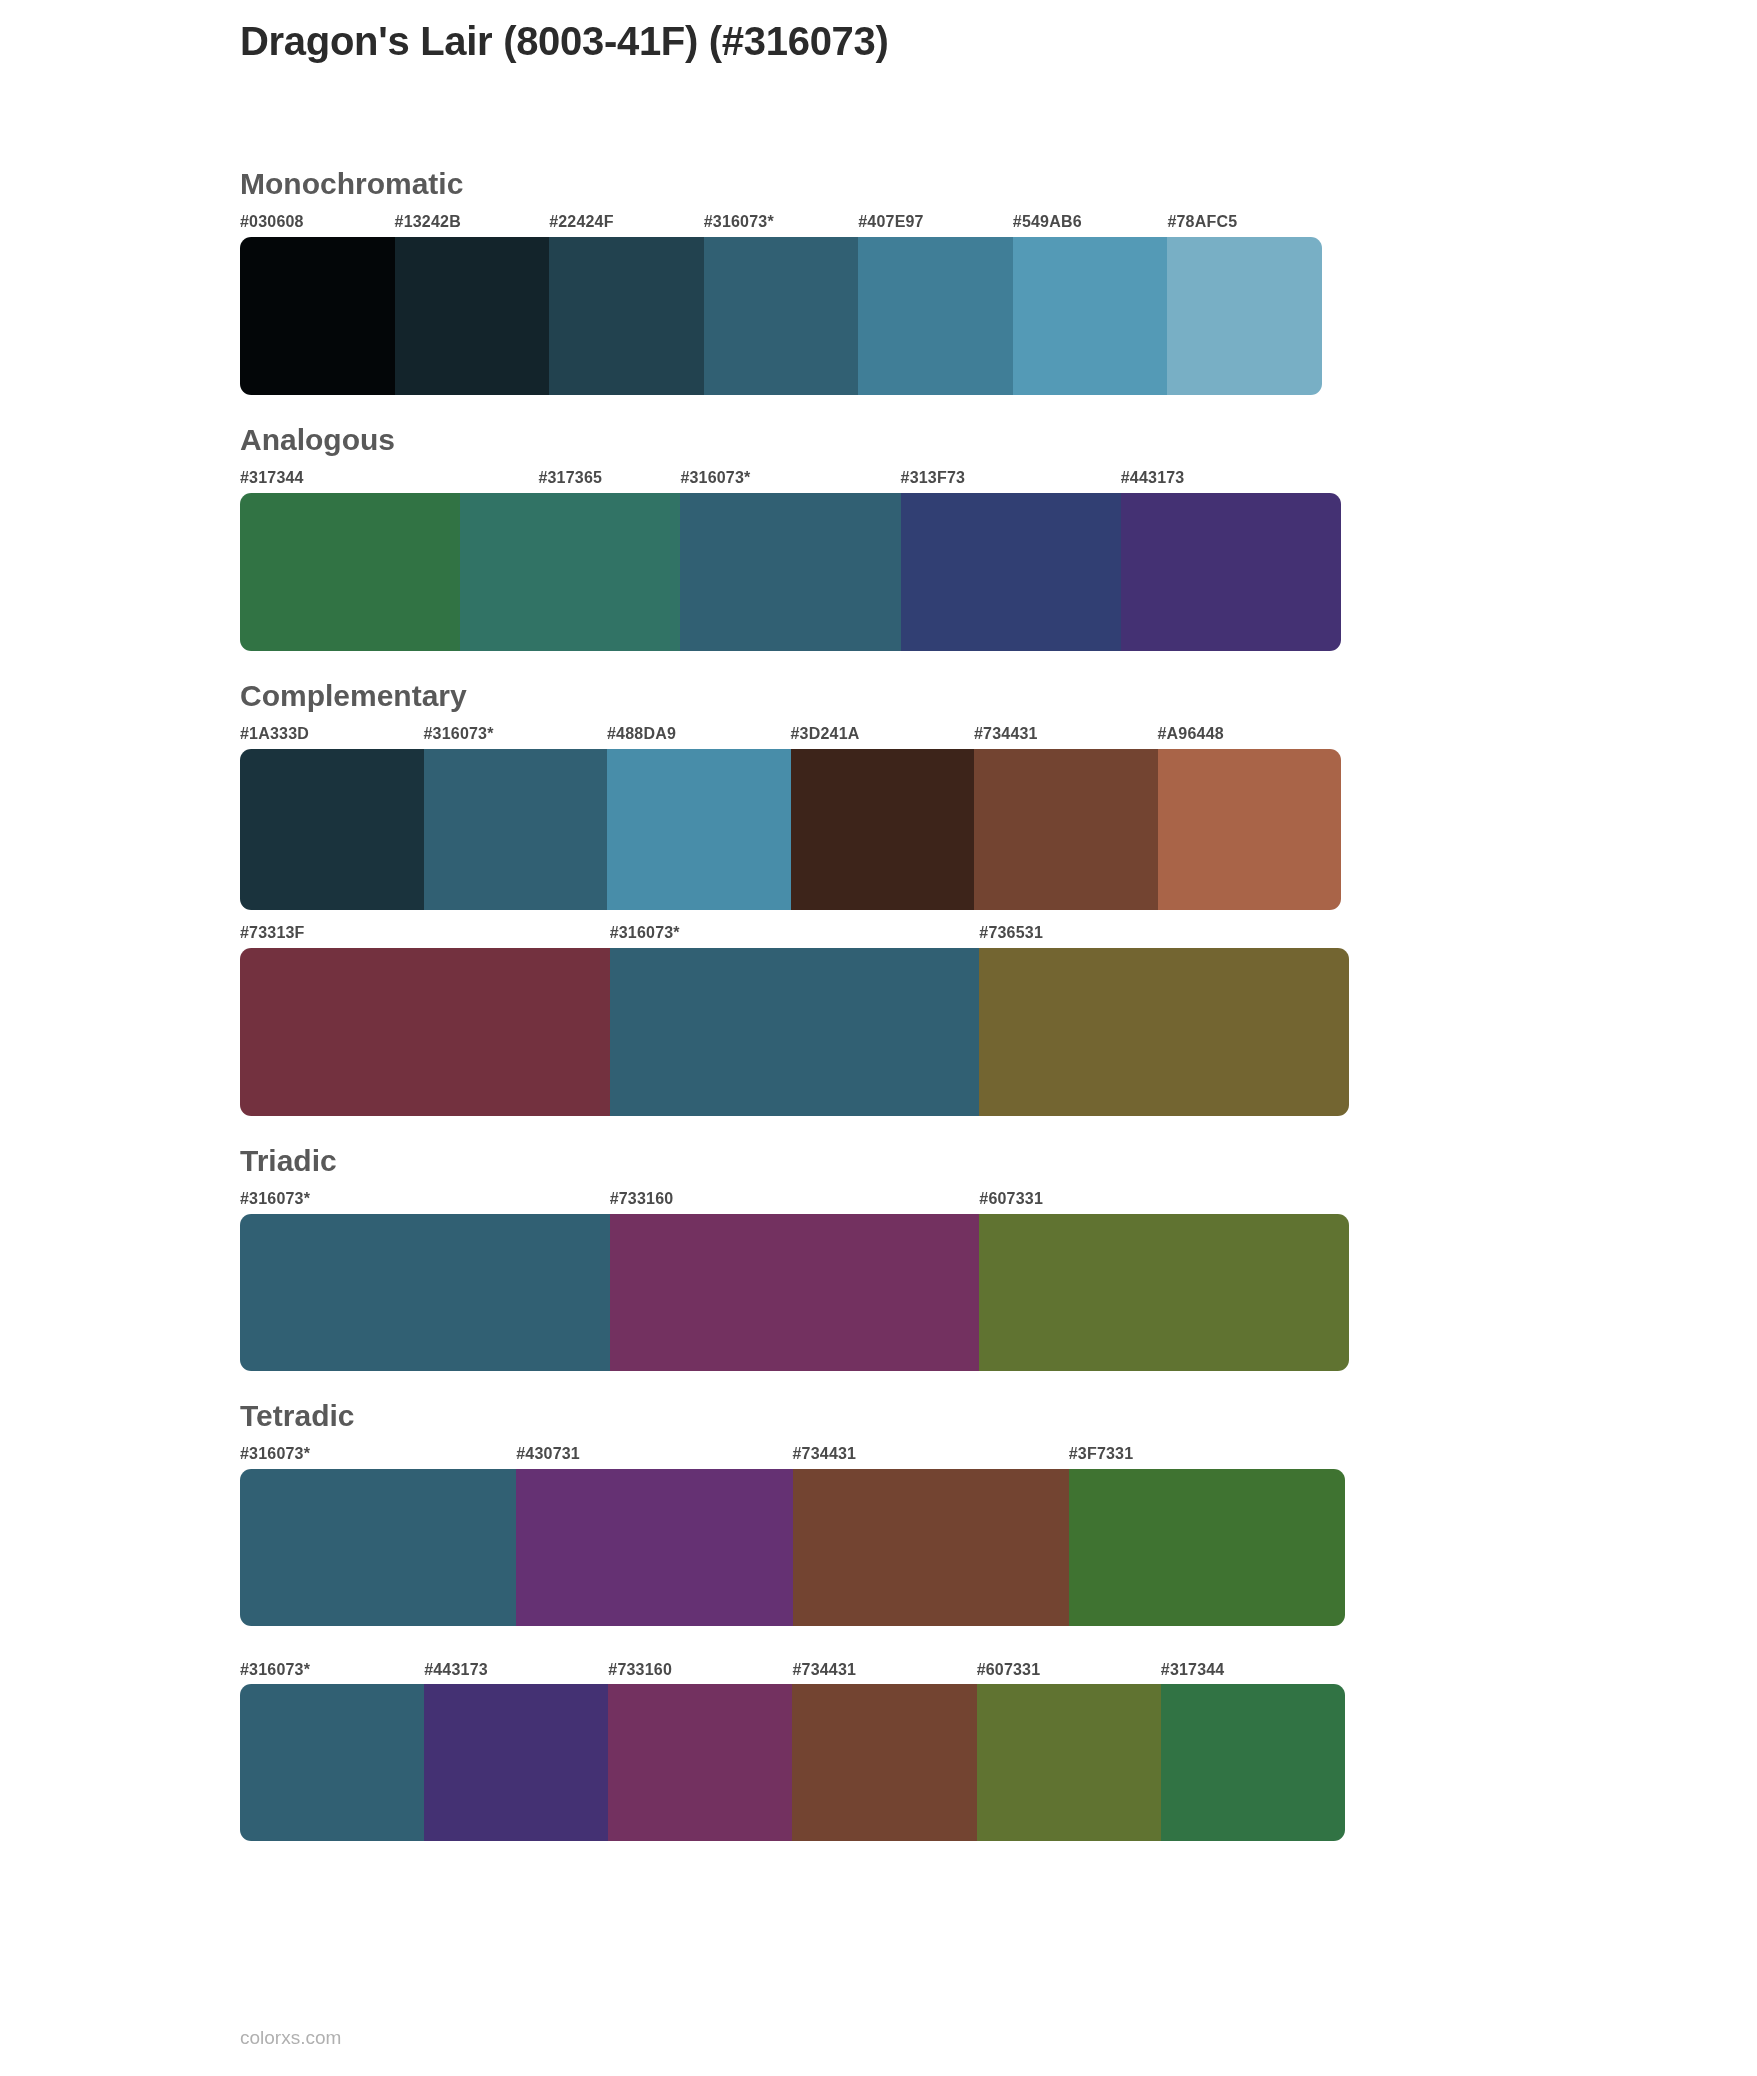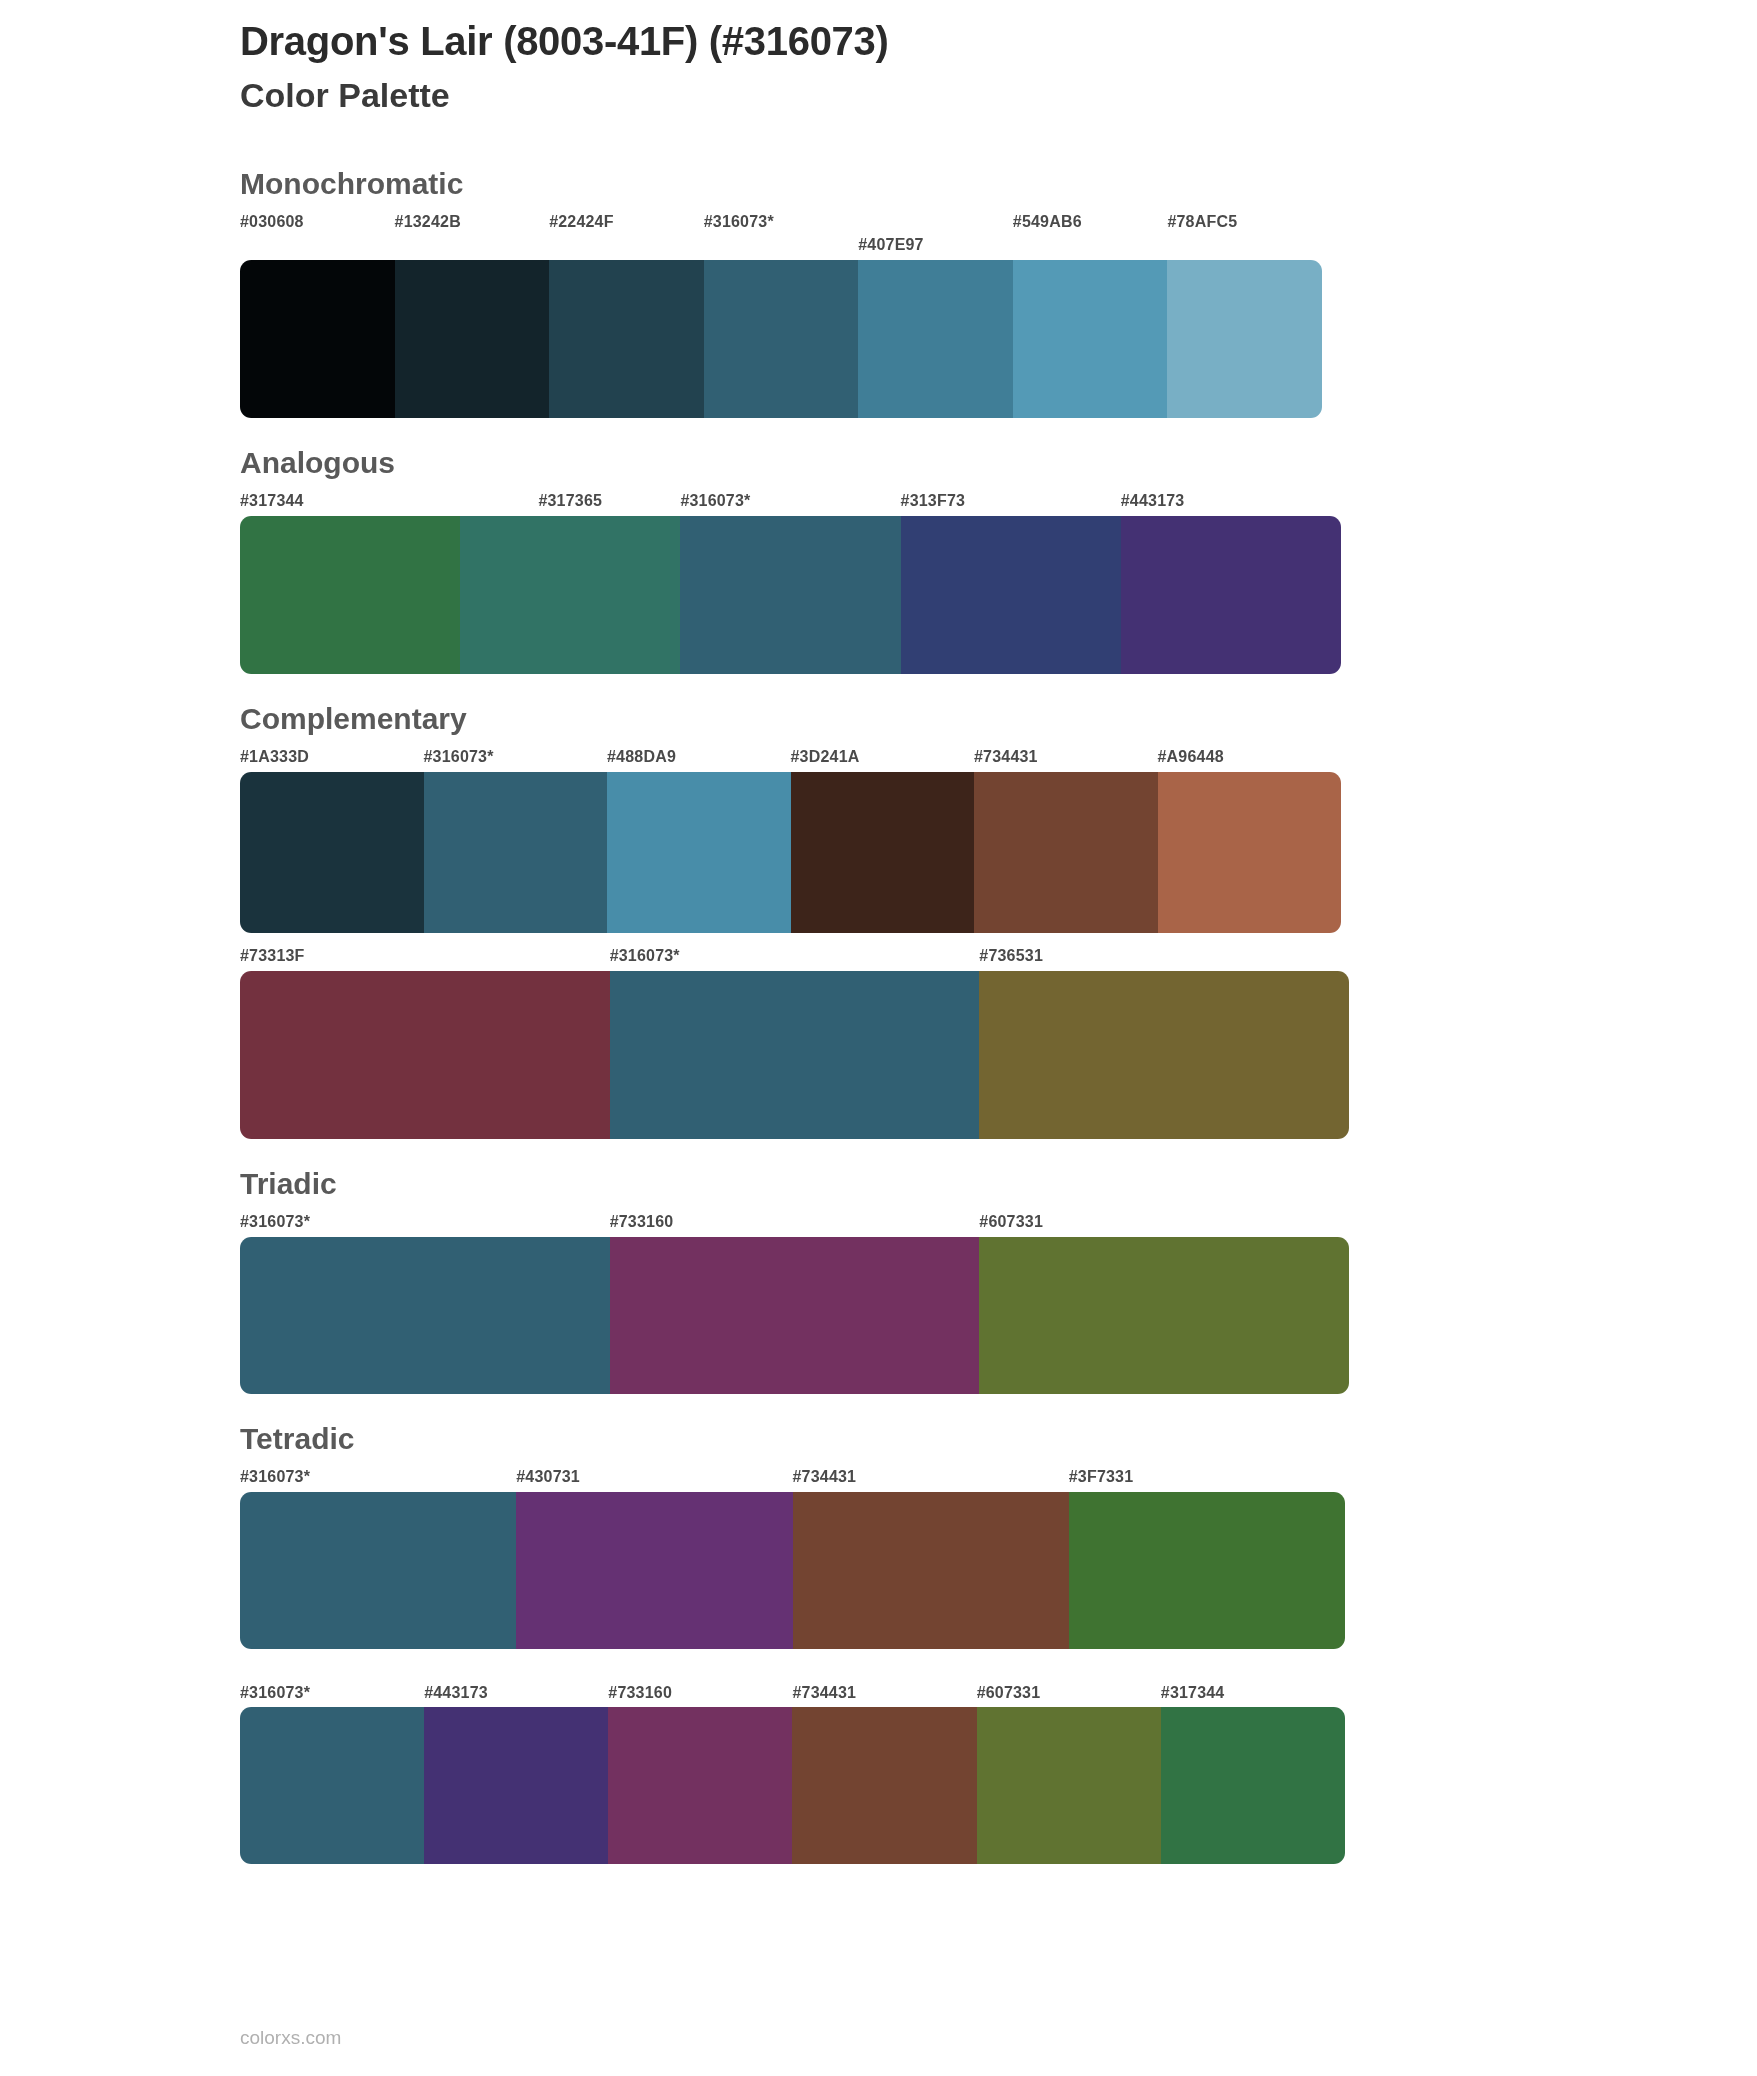--- a/index.html
+++ b/index.html
@@ -83,32 +83,31 @@
     font-weight: normal;
   }
 </style>
 </head>
 <body>
 
 <div class="page">
 
   <div class="header">
     <div class="title">Dragon's Lair (8003-41F) (#316073)</div>
-    <div class="subtitle">Color Palette</div>
   </div>
 
   <div class="sections" id="sections-container">
       <div class="section" style="margin-bottom: 30px;">
         <div class="section-heading">Monochromatic</div>
         <div class="labels-row" style="width: 1082px;">
           <div class="swatch-label" style="flex: 0 0 14.2857%;">#030608</div>
           <div class="swatch-label" style="flex: 0 0 14.2857%;">#13242B</div>
           <div class="swatch-label" style="flex: 0 0 14.2857%;">#22424F</div>
           <div class="swatch-label" style="flex: 0 0 14.2857%;">#316073*</div>
-          <div class="swatch-label" style="flex: 0 0 14.2857%; margin-top: 23px;">#407E97</div>
+          <div class="swatch-label" style="flex: 0 0 14.2857%;">#407E97</div>
           <div class="swatch-label" style="flex: 0 0 14.2857%;">#549AB6</div>
           <div class="swatch-label" style="flex: 0 0 14.2857%;">#78AFC5</div>
         </div>
         <div class="swatch-row" style="width: 1082px; height: 158px;">
           <div class="swatch" style="flex: 0 0 14.2857%; background: rgb(3, 6, 8);"></div>
           <div class="swatch" style="flex: 0 0 14.2857%; background: rgb(19, 36, 43);"></div>
           <div class="swatch" style="flex: 0 0 14.2857%; background: rgb(34, 66, 79);"></div>
           <div class="swatch" style="flex: 0 0 14.2857%; background: rgb(49, 96, 115);"></div>
           <div class="swatch" style="flex: 0 0 14.2857%; background: rgb(64, 126, 151);"></div>
           <div class="swatch" style="flex: 0 0 14.2857%; background: rgb(84, 154, 182);"></div>

